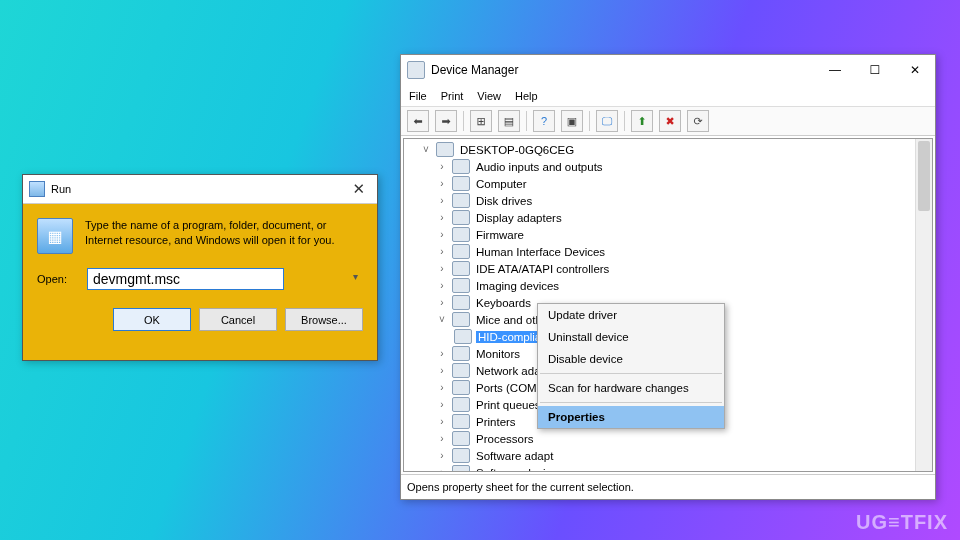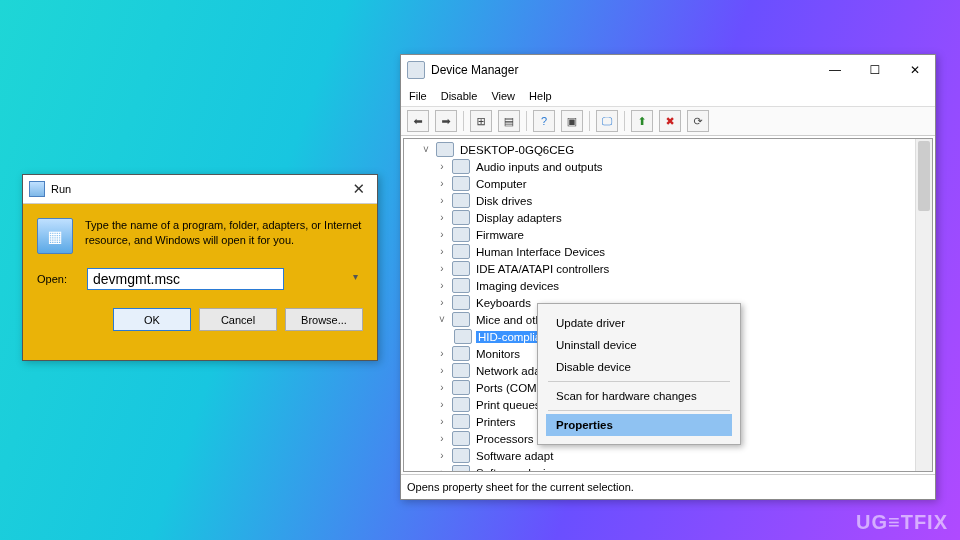--- a/index.html
+++ b/index.html
@@ -37,41 +37,41 @@
 .tree-scroll .thumb{position:absolute;left:2px;right:2px;top:2px;height:70px;background:#ccc;border-radius:2px}
 .node{height:17px;display:flex;align-items:center;gap:4px;white-space:nowrap}
 .node .toggle{width:12px;text-align:center;color:#666;font-size:10px}
 .node .icon{width:16px;height:13px;display:inline-block}
 .node span.label{padding:0 2px}
 .indent1{padding-left:14px}
 .indent2{padding-left:30px}
 .indent3{padding-left:48px}
 .selected span.label{background:#3a93ff;color:#fff}
 .status{height:20px;border-top:1px solid #ccc;padding:2px 6px;font-size:11px;display:flex;align-items:center}
-.ctxmenu{position:absolute;left:537px;top:303px;width:186px;background:#f5f5f5;border:1px solid #aaa;box-shadow:2px 2px 6px rgba(0,0,0,0.3);padding:8px;font-size:11.5px;z-index:5}
+.ctxmenu{position:absolute;left:537px;top:303px;width:186px;background:#f5f5f5;border:1px solid #aaa;box-shadow:2px 2px 6px rgba(0,0,0,0.3);padding:0;font-size:11.5px;z-index:5}
 .ctxmenu .mi{padding:5px 10px}
 .ctxmenu .mi.hl{background:#8fc2f2}
 .ctxmenu hr{border:none;border-top:1px solid #ccc;margin:3px 2px}
 .genicon{background:#e0e8f0;border:1px solid #8aa0b8;border-radius:2px}
 .watermark{position:absolute;right:12px;bottom:6px;color:rgba(255,255,255,0.55);font-size:20px;font-weight:600;letter-spacing:1px}
 </style>
 </head>
 <body>
 
 <div class="window run">
   <div class="run-title">
     <span class="run-small-icon"></span>
     <span class="txt">Run</span>
     <span class="close-x">✕</span>
   </div>
   <div class="run-body">
     <div class="run-icon">
       <span style="color:#fff;font-size:16px">▦</span>
     </div>
-    <div class="run-desc">Type the name of a program, folder, adapters, or Internet resource, and Windows will open it for you.</div>
+    <div class="run-desc">Type the name of a program, folder, document, or Internet resource, and Windows will open it for you.</div>
   </div>
   <div class="run-open-row">
     <label>Open:</label>
     <div class="run-input-wrap">
       <input class="run-input" value="devmgmt.msc" style="">
     </div>
   </div>
   <div class="run-btns">
     <button class="def">OK</button>
     <button>Cancel</button>
@@ -84,21 +84,21 @@
     <span class="dm-icon genicon"></span>
     <span class="txt">Device Manager</span>
     <div class="winbtns">
       <div>—</div>
       <div>☐</div>
       <div>✕</div>
     </div>
   </div>
   <div class="dm-menu">
     <span>File</span>
-    <span>Disable</span>
+    <span>Print</span>
     <span>View</span>
     <span>Help</span>
   </div>
   <div class="dm-tb">
     <div class="tbi">⬅</div>
     <div class="tbi">➡</div>
     <div class="tbsep"></div>
     <div class="tbi">⊞</div>
     <div class="tbi">▤</div>
     <div class="tbsep"></div>

